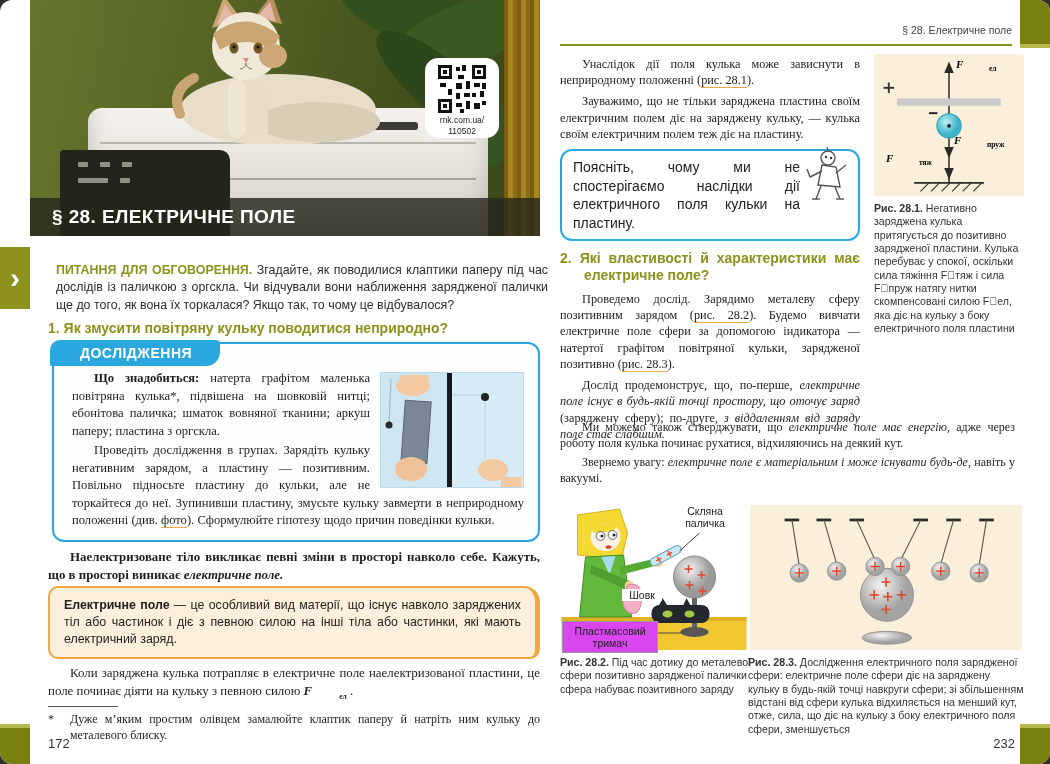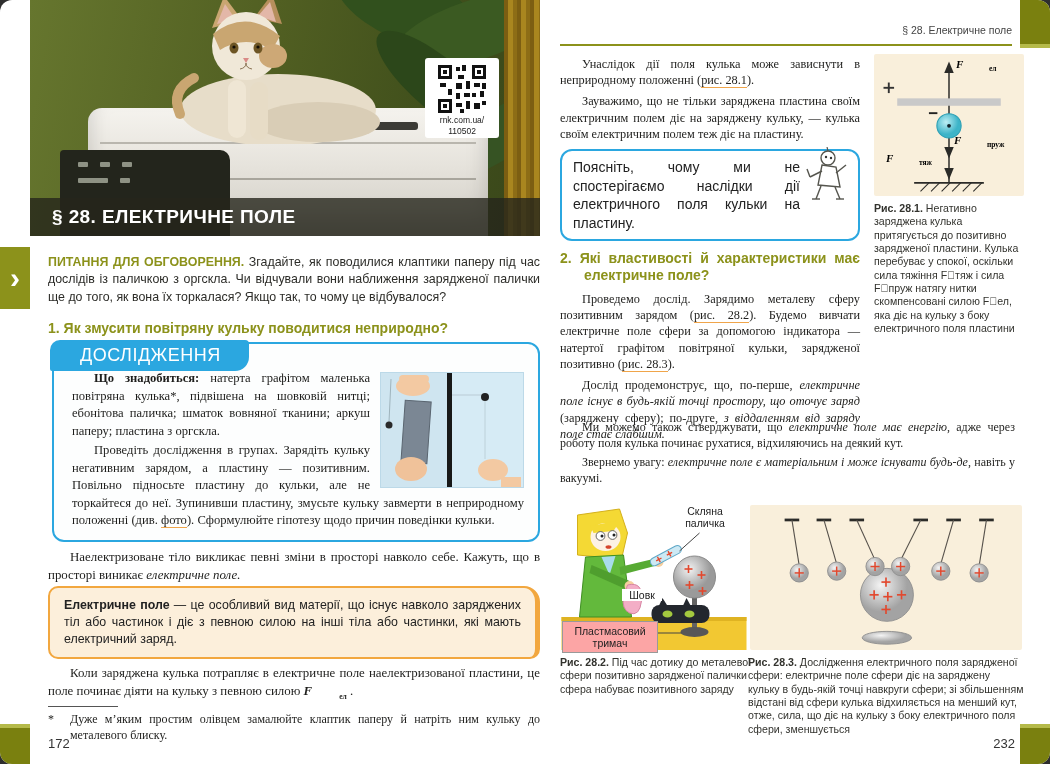--- a/index.html
+++ b/index.html
@@ -22,32 +22,32 @@
   #photo{left:30px;top:0;width:510px;height:236px;overflow:hidden;
          background:linear-gradient(100deg,#66762e 0%,#515f22 45%,#41501c 75%,#39461a 100%);}
   #amber{right:0;top:0;width:36px;height:236px;
          background:repeating-linear-gradient(90deg,#7c5e12 0 4px,#a9861f 4px 9px,#8d6d16 9px 13px);filter:blur(.6px);}
   .leaf{background:#2f4a1c;border-radius:50%;}
   #printer{left:58px;top:108px;width:400px;height:128px;border-radius:14px 22px 0 0;
            background:linear-gradient(180deg,#f5f3ee 0%,#e6e3dc 45%,#cfccc4 100%);box-shadow:inset 0 -18px 22px rgba(0,0,0,.18);}
   .pr-line{position:absolute;left:12px;right:12px;height:2px;background:#b9b6ae;}
   #ctrl{left:30px;top:150px;width:170px;height:86px;background:#23251c;border-radius:4px 10px 0 0;}
   .btn-dot{position:absolute;width:10px;height:5px;background:#8e9284;border-radius:1px;}
-  #qr-card{left:395px;top:58px;width:74px;height:80px;background:#fff;border-radius:3px;
+  #qr-card{left:395px;top:58px;width:74px;height:80px;background:#fff;border-radius:13px;
            display:flex;flex-direction:column;align-items:center;padding-top:5px;box-sizing:border-box;}
   .qr-label{font-size:8.5px;line-height:1.25;color:#222;text-align:center;}
   #title-bar{left:0;bottom:0;width:100%;height:38px;background:rgba(38,38,28,.8);display:flex;align-items:center;}
   #title-bar span{color:#fff;font-weight:bold;font-size:19px;letter-spacing:.4px;padding-left:22px;}
   #chevron-tab{left:0;top:247px;width:30px;height:62px;background:#8c921b;color:#fff;
                display:flex;align-items:center;justify-content:center;font-size:30px;font-weight:bold;}
   #discussion{left:48px;top:254px;width:492px;font-size:12.4px;line-height:1.4;text-align:justify;}
   #h1-left{left:48px;top:320px;width:492px;font-size:14px;font-weight:bold;}
   #exp-box{left:52px;top:342px;width:488px;min-height:186px;border:2px solid #2ba7e0;border-radius:12px;
            background:#fdfefe;box-sizing:border-box;padding:26px 14px 10px 18px;}
-  #exp-tab{left:50px;top:340px;background:#2ba7e0;color:#fff;font-weight:normal;font-size:18px;
+  #exp-tab{left:50px;top:340px;background:#2ba7e0;color:#fff;font-weight:bold;font-size:14px;
            letter-spacing:.5px;padding:5px 28px 5px 30px;border-radius:10px 4px 14px 2px;}
   .exp-text{font-family:"Liberation Serif",serif;font-size:12.6px;line-height:1.39;text-align:justify;color:#1e1e1c;margin:0;}
   #exp-photo{float:right;width:142px;height:114px;margin:2px 0 4px 10px;border:1px solid #bcd9e8;}
   #after-para{left:48px;top:548px;width:492px;font-size:12.9px;line-height:1.4;}
   #def-box{left:48px;top:586px;width:492px;box-sizing:border-box;background:#fcefdb;
            border:2px solid #f2a73f;border-right-width:5px;border-radius:10px 16px 10px 10px;
            padding:9px 14px;font-size:12.4px;line-height:1.38;text-align:justify;color:#222;}
   #force-para{left:48px;top:664px;width:492px;font-size:12.9px;line-height:1.4;}
   #fn-rule{left:48px;top:706px;width:70px;height:1px;background:#555;}
   #footnote{left:48px;top:712px;width:492px;display:flex;font-family:"Liberation Serif",serif;
@@ -72,21 +72,21 @@
   #h2-right{font-size:14px;font-weight:bold;line-height:1.25;margin:4px 0 6px 0;padding-left:24px;text-indent:-24px;}
   #r-wide{left:560px;top:420px;width:455px;}
   #r-wide p{margin:0 0 4px 0;font-size:12px;line-height:1.3;}
   .panel{background:#f9efdb;border-radius:2px;}
   #fig1-panel{left:874px;top:54px;width:150px;height:142px;}
   .fig-label{position:absolute;font-size:11px;}
   .caption{font-size:10.6px;line-height:1.26;color:#33332e;text-align:left;}
   #fig1-cap{left:874px;top:202px;width:152px;}
   #fig2-wrap{left:560px;top:505px;width:188px;height:145px;}
   .mini-label{position:absolute;font-size:10.5px;line-height:1.15;text-align:center;color:#222;}
-  #lbl-holder{border:1.5px solid #999;background:#fca5a5;padding:3px 4px;}
+  #lbl-holder{border:1.5px solid #999;background:#d946ef;padding:3px 4px;}
   #fig2-cap{left:560px;top:656px;width:192px;}
   #fig3-panel{left:750px;top:505px;width:272px;height:145px;display:flex;align-items:center;justify-content:center;}
   #fig3-cap{left:748px;top:656px;width:276px;}
   #pg-left{left:48px;top:736px;}
   #pg-right{left:935px;top:736px;width:80px;text-align:right;}
 </style>
 </head>
 <body>
 
 <div id="spread">
@@ -169,21 +169,21 @@
 
     <div class="abs" id="title-bar">
       <span>§ 28. ЕЛЕКТРИЧНЕ ПОЛЕ</span>
     </div>
   </div>
 
   <div class="abs" id="chevron-tab">
     <span>›</span>
   </div>
 
-  <p class="abs sans" id="discussion" style="margin:0;">
+  <p class="abs sans" id="discussion" style="margin:8px;">
     <span class="bold olive">ПИТАННЯ ДЛЯ ОБГОВОРЕННЯ.</span><span> Згадайте, як поводилися клаптики паперу під час дослідів із паличкою з оргскла. Чи відчували вони наближення зарядженої палички ще до того, як вона їх торкалася? Якщо так, то чому це відбувалося?</span>
   </p>
 
   <div class="abs sans olive" id="h1-left">1. Як змусити повітряну кульку поводитися неприродно?</div>
 
   <div class="abs" id="exp-box">
     <svg class="abs" id="exp-photo" style="position:static;" width="142" height="114" viewBox="0 0 142 114" preserveAspectRatio="none">
       <rect x="0" y="0" width="66" height="114" fill="#cfe5f0"></rect>
       <rect x="71" y="0" width="71" height="114" fill="#d6ebf5"></rect>
       <rect x="66" y="0" width="5" height="114" fill="#181818"></rect>
@@ -203,21 +203,21 @@
     </svg>
     <p class="exp-text ind" style="margin-bottom:2px;">
       <span class="bold">Що знадобиться:</span><span> натерта графітом маленька повітряна кулька*, підвішена на шовковій нитці; ебонітова паличка; шматок вовняної тканини; аркуш паперу; пластина з оргскла.</span>
     </p>
     <p class="exp-text ind">
       <span>Проведіть дослідження в групах. Зарядіть кульку негативним зарядом, а пластину — позитивним. Повільно підносьте пластину до кульки, але не торкайтеся до неї. Зупинивши пластину, змусьте кульку завмерти в неприродному положенні (див. </span><span class="ref">фото</span><span>). Сформулюйте гіпотезу щодо причин поведінки кульки.</span>
     </p>
   </div>
   <div class="abs sans" id="exp-tab">ДОСЛІДЖЕННЯ</div>
 
-  <p class="abs serif ind" id="after-para" style="margin:0;">
+  <p class="abs serif ind" id="after-para" style="margin:0;font-weight:bold;">
     <span>Наелектризоване тіло викликає певні зміни в просторі навколо себе. Кажуть, що в просторі виникає </span><span class="ital">електричне поле.</span>
   </p>
 
   <div class="abs sans" id="def-box">
     <span class="bold">Електричне поле</span><span> — це особливий вид матерії, що існує навколо заряджених тіл або частинок і діє з певною силою на інші тіла або частинки, які мають електричний заряд.</span>
   </div>
 
   <p class="abs serif ind" id="force-para" style="margin:0;">
     <span>Коли заряджена кулька потрапляє в електричне поле наелектризованої пластини, це поле починає діяти на кульку з певною силою </span><span class="vec"><span>F⃗</span><sub>ел</sub></span><span> .</span>
   </p>

